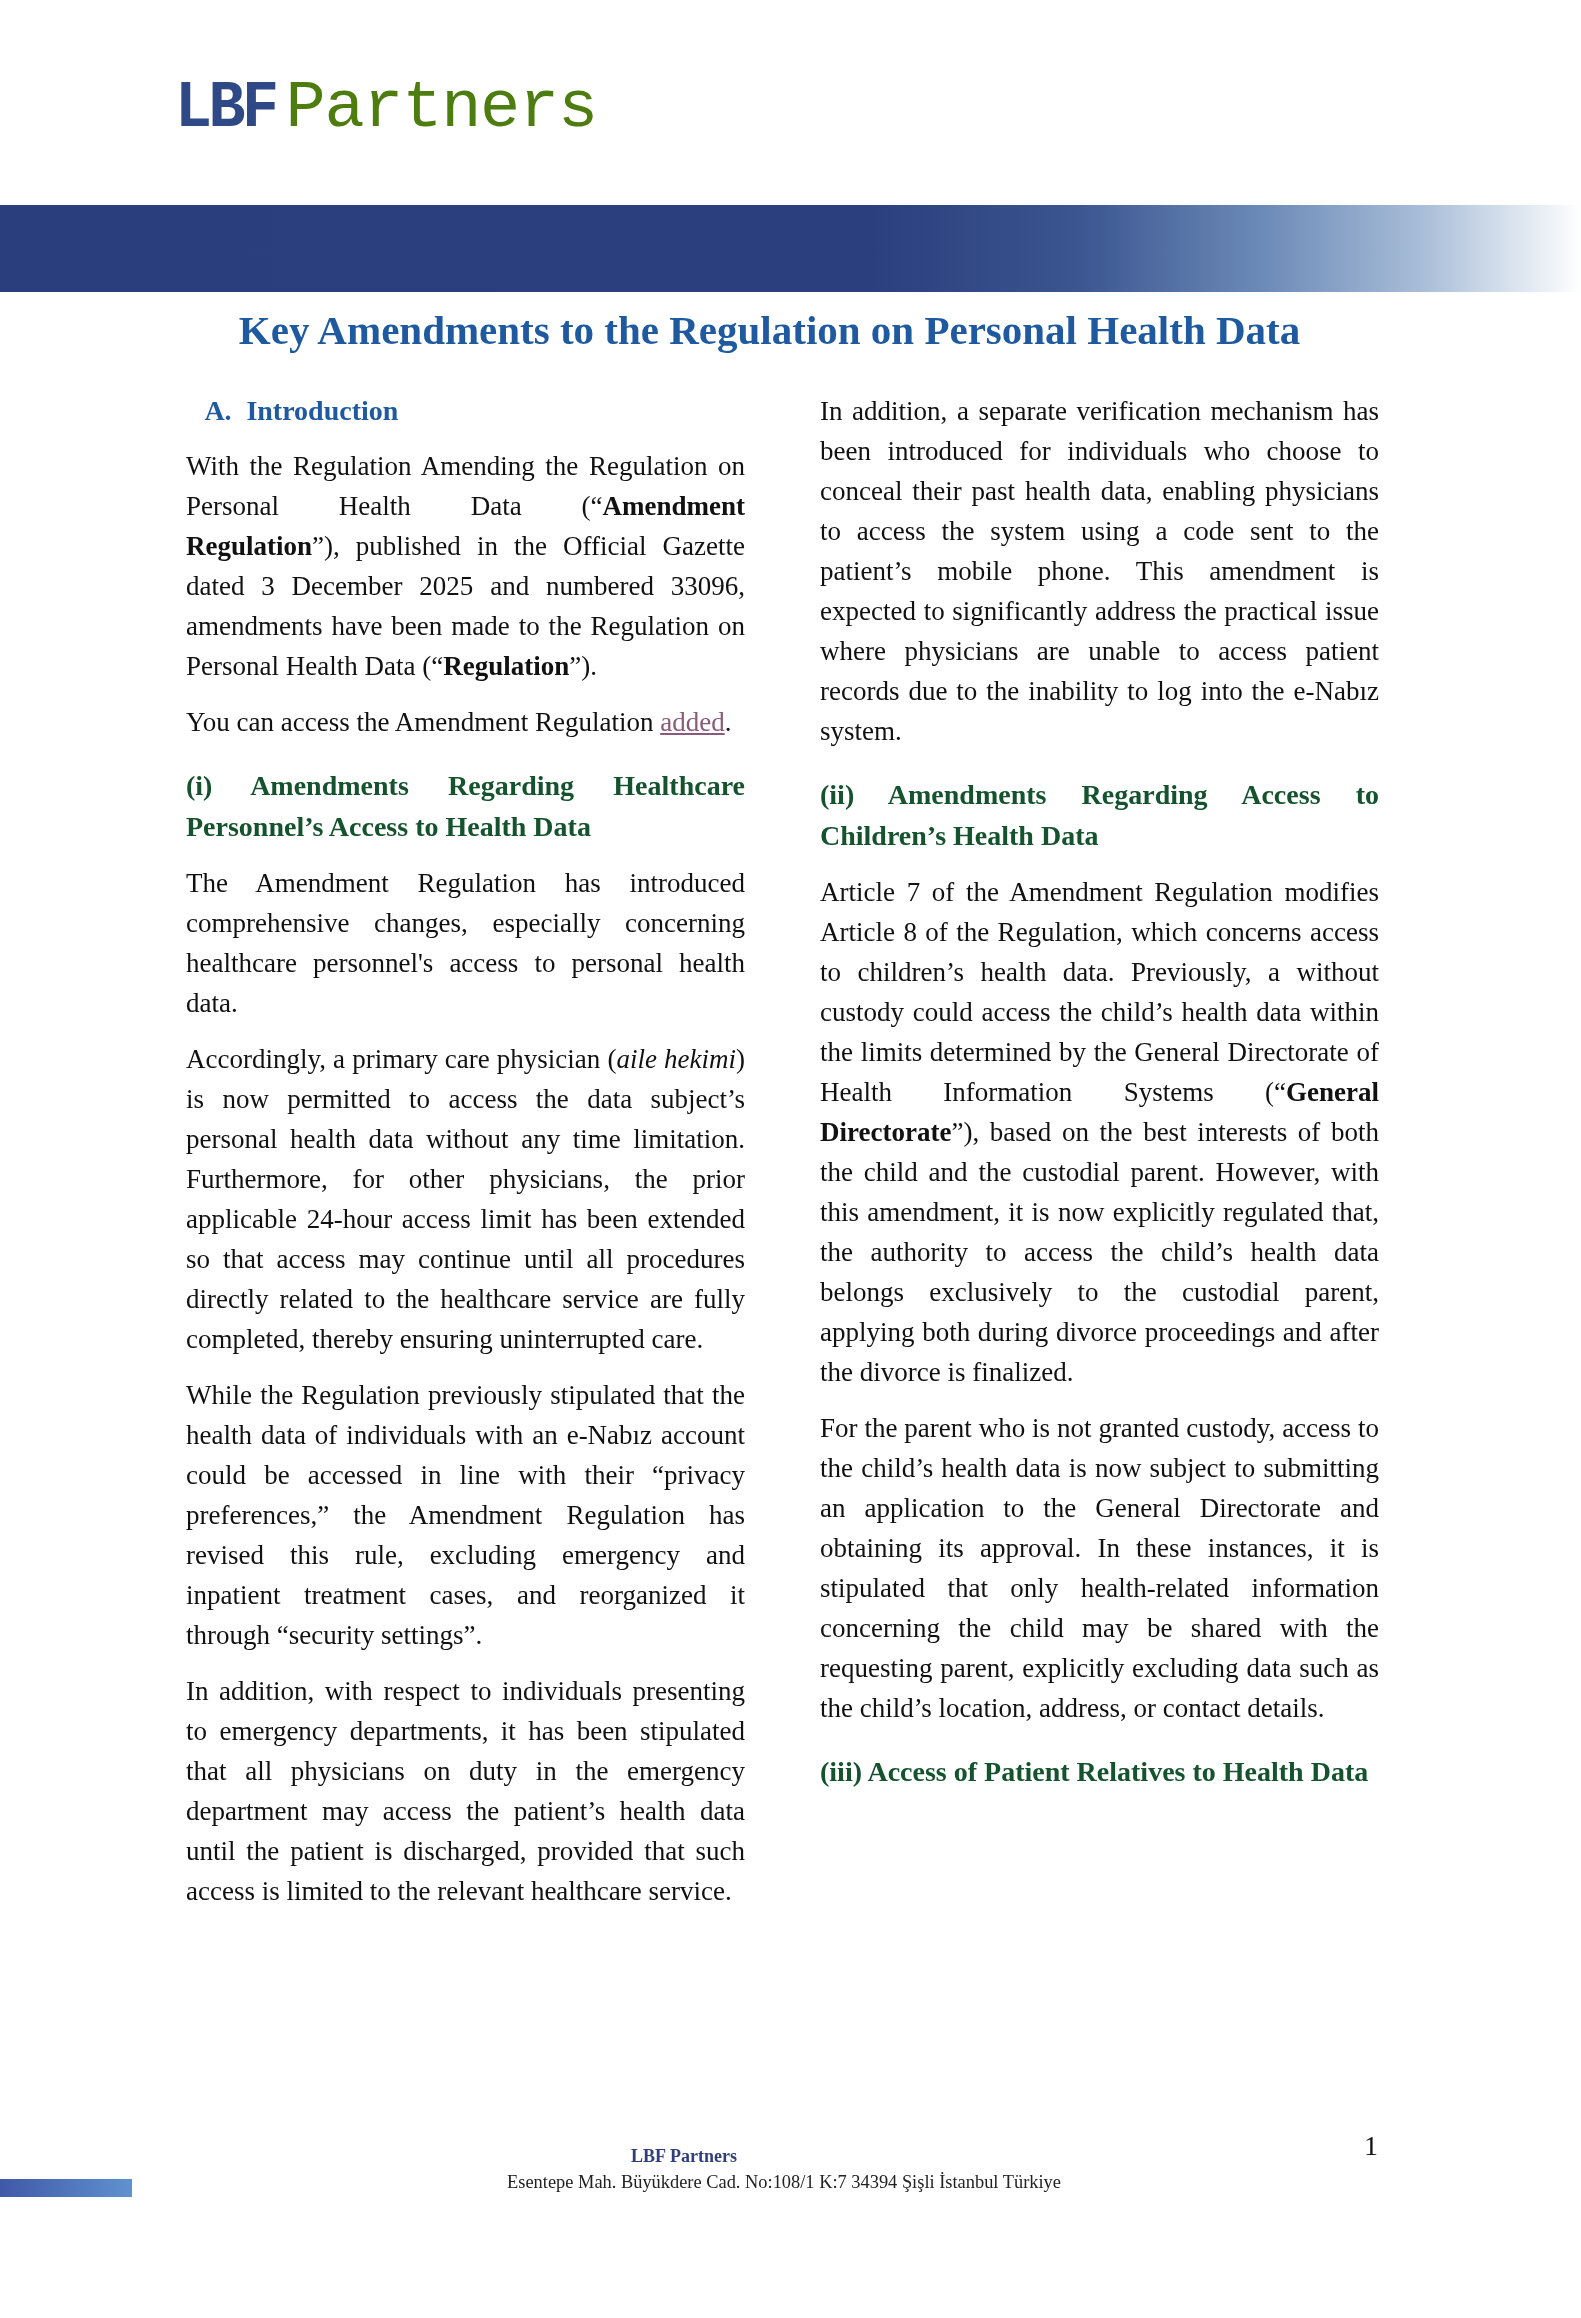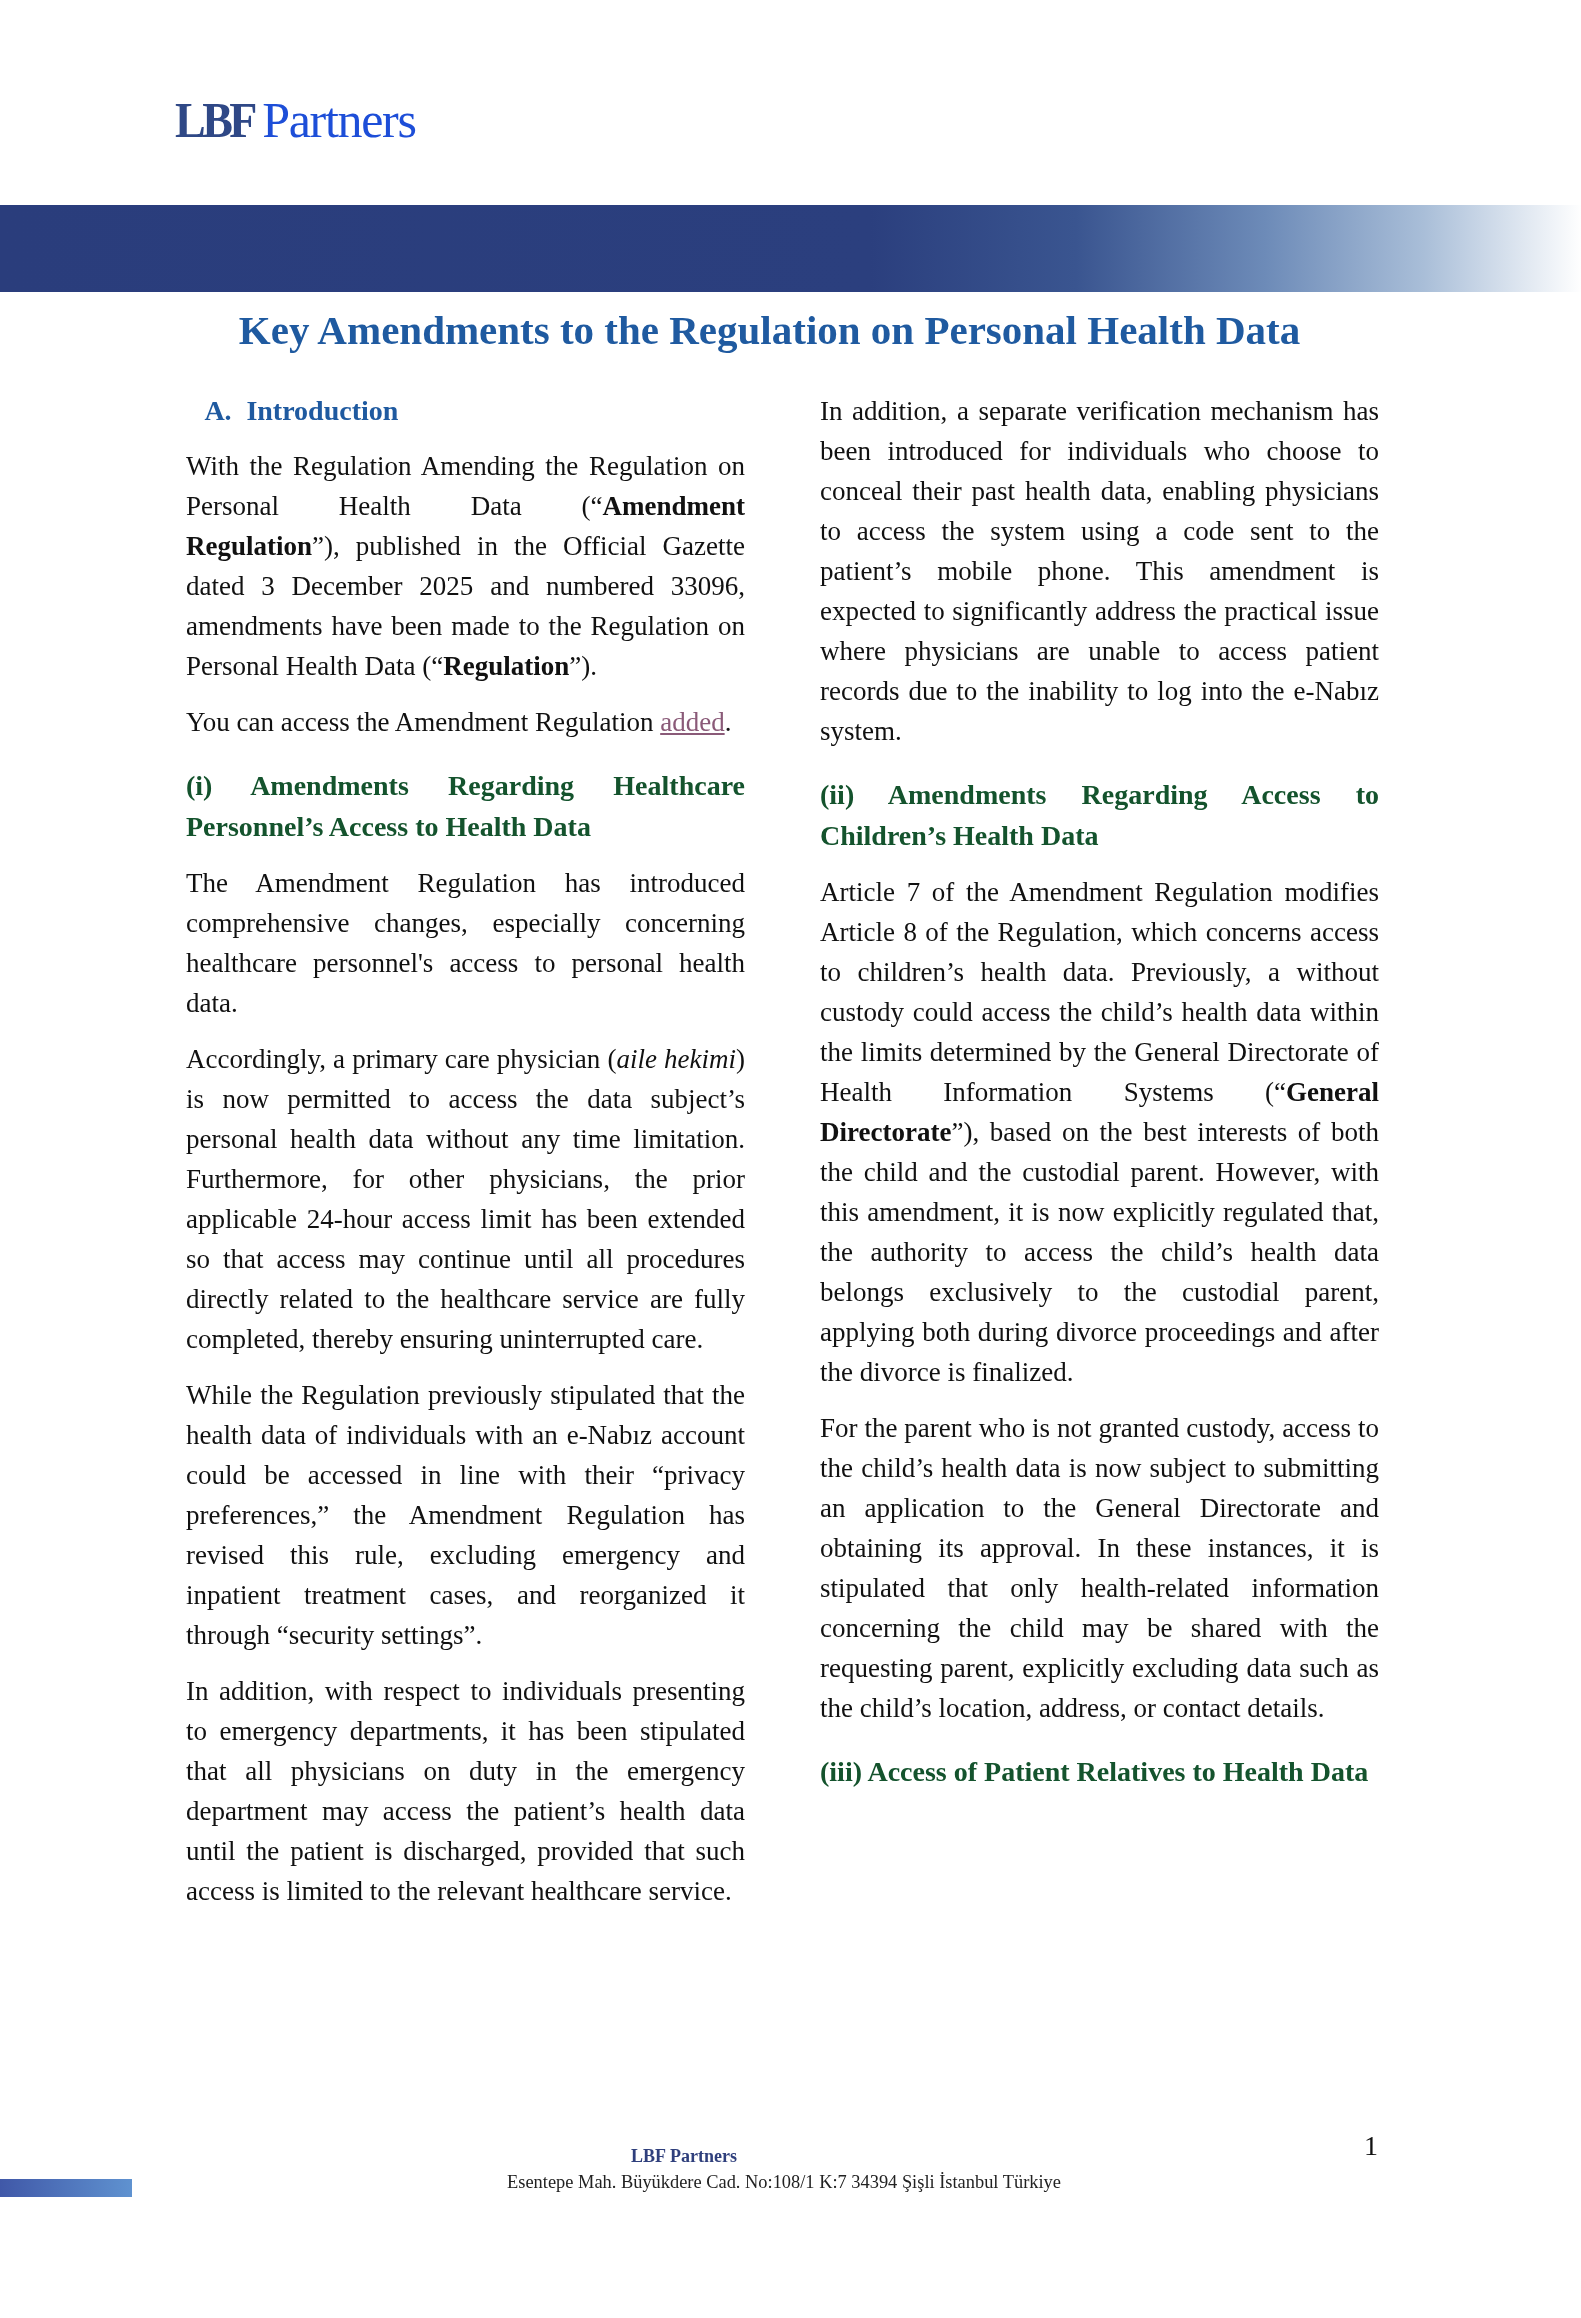--- a/index.html
+++ b/index.html
@@ -1,21 +1,21 @@
 <!DOCTYPE html>
 <html style="font-size:10.2px"><head>
 <meta charset="utf-8">
 <style>
   html, body { margin:0; padding:0; background:#ffffff; }
   body { width:1582px; height:2319px; position:relative; overflow:hidden;
          font-family:"Liberation Serif", "DejaVu Serif", serif; color:#111; }
-  .logo { position:absolute; left:175px; top:75px; height:70px; display:flex; align-items:flex-end;
-          font-family:Liberation Serif, serif; font-size:50px; line-height:1; letter-spacing:-1.3px; }
+  .logo { position:absolute; left:175px; top:75px; height:70px; display:flex; 
+          font-family:Liberation Mono, monospace; font-size:67px; line-height:1; letter-spacing:-1.3px; }
   .logo .lbf { color:#2f4886; font-weight:bold; letter-spacing:-3.8px; transform:scaleX(0.92); transform-origin:left bottom; display:inline-block; }
-  .logo .partners { color:#1d4ed8; font-weight:normal; margin-left:1.3px; }
+  .logo .partners { color:#4d7c0f; font-weight:normal; margin-left:1.3px; }
   .band { position:absolute; left:0; top:205px; width:1582px; height:87px;
           background:linear-gradient(to right, #2a3d7c 0%, #2b3f7e 55%, #3a5590 68%, #6d8bb8 80%, #a9bed8 90%, #ffffff 100%); }
   .title { position:absolute; left:0; width:1539px; top:306px; text-align:center;
            font-size:41px; font-weight:bold; color:#1f5aa0; line-height:1.2; }
   .col { position:absolute; top:391px; width:559px; font-size:27px; line-height:40px; text-align:justify; }
   .col.left { left:186px; }
   .col.right { left:820px; }
   .col p { margin:0 0 16px 0; }
   .h-sec { color:#1f5aa0; font-weight:bold; font-size:28px; line-height:39px; margin:0 0 16px 0; }
   .h-sec .num { display:inline-block; width:42px; }

